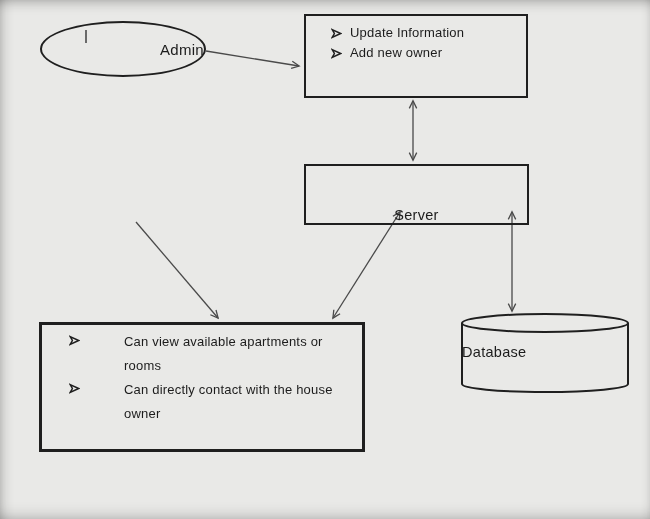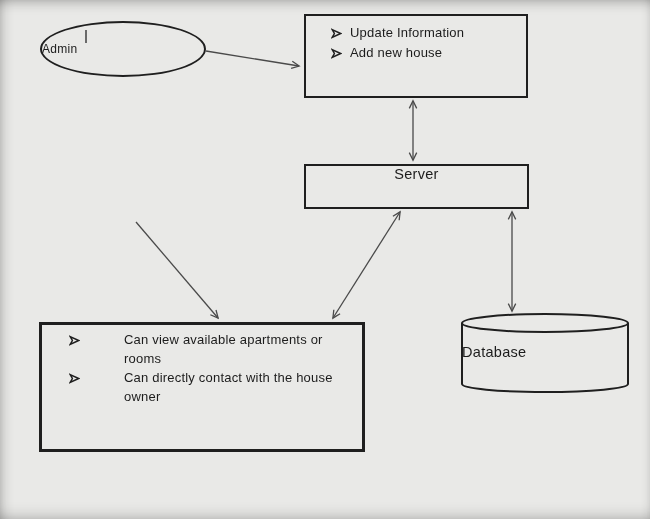--- a/index.html
+++ b/index.html
@@ -10,34 +10,34 @@
     color:#1c1c1c;
     box-shadow:
       inset 0 12px 14px -12px rgba(0,0,0,.38),
       inset 12px 0 14px -12px rgba(0,0,0,.30),
       inset -10px 0 12px -12px rgba(0,0,0,.18),
       inset 0 -12px 16px -12px rgba(0,0,0,.30);
   }
   .layer{position:absolute;left:0;top:0;}
   .ellipse{
     position:absolute;border:2.5px solid #1f1f1f;border-radius:50%;
-    display:flex;align-items:center;justify-content:flex-start;
-    font-size:12px;letter-spacing:.3px;box-sizing:border-box;
+    display:flex;align-items:center;justify-content:flex-end;
+    font-size:15px;letter-spacing:.3px;box-sizing:border-box;
   }
   #admin-ellipse{left:40px;top:21px;width:166px;height:56px;}
   #user-ellipse{left:39px;top:154px;width:154px;height:66px;}
   .cursor-tick{position:absolute;left:43px;top:7px;width:2px;height:13px;background:#6a6a6a;}
   .box{position:absolute;border:2px solid #1f1f1f;box-sizing:border-box;background:transparent;}
   #admin-tasks-box{left:304px;top:14px;width:224px;height:84px;padding:7px 4px 0 25px;}
-  #server-box{left:304px;top:164px;width:225px;height:45px;display:flex;align-items:flex-start;justify-content:center;font-size:14.5px;letter-spacing:.3px;}
+  #server-box{left:304px;top:164px;width:225px;height:61px;display:flex;align-items:flex-end;justify-content:center;font-size:14.5px;letter-spacing:.3px;}
   #user-tasks-box{left:39px;top:322px;width:326px;height:130px;border-width:3px;padding:5px 4px 0 27px;}
   ul.tasks{list-style:none;margin:0;padding:0;font-size:13px;letter-spacing:.2px;}
   ul.tasks li{display:flex;align-items:flex-start;gap:8px;}
   #admin-tasks-box ul.tasks li{line-height:20px;}
-  #user-tasks-box ul.tasks li{line-height:19px;gap:44px;}
+  #user-tasks-box ul.tasks li{line-height:24px;gap:44px;}
   .blt{flex:0 0 auto;display:block;}
   .blt svg{display:block;margin-top:4.5px;}
   #user-tasks-box .txt{max-width:232px;}
   #database-label{position:absolute;left:462px;top:344px;width:166px;font-size:14.5px;letter-spacing:.3px;}
 </style>
 </head>
 <body>
 
 <div class="stage">
 
@@ -75,21 +75,21 @@
             </svg>
         </span>
         <span class="txt">Update Information</span>
       </li>
       <li>
         <span class="blt">
           <svg width="11" height="11" viewBox="0 0 11 11">
               <path d="M1.2,1.6 L9.6,5.5 L1.2,9.4 L3.4,5.5 Z" fill="none" stroke="#1f1f1f" stroke-width="1.5"></path>
             </svg>
         </span>
-        <span class="txt">Add new house</span>
+        <span class="txt">Add new owner</span>
       </li>
     </ul>
   </div>
 
   <div class="box" id="server-box">
     <span>Server</span>
   </div>
 
   <div class="box" id="user-tasks-box">
     <ul class="tasks">

